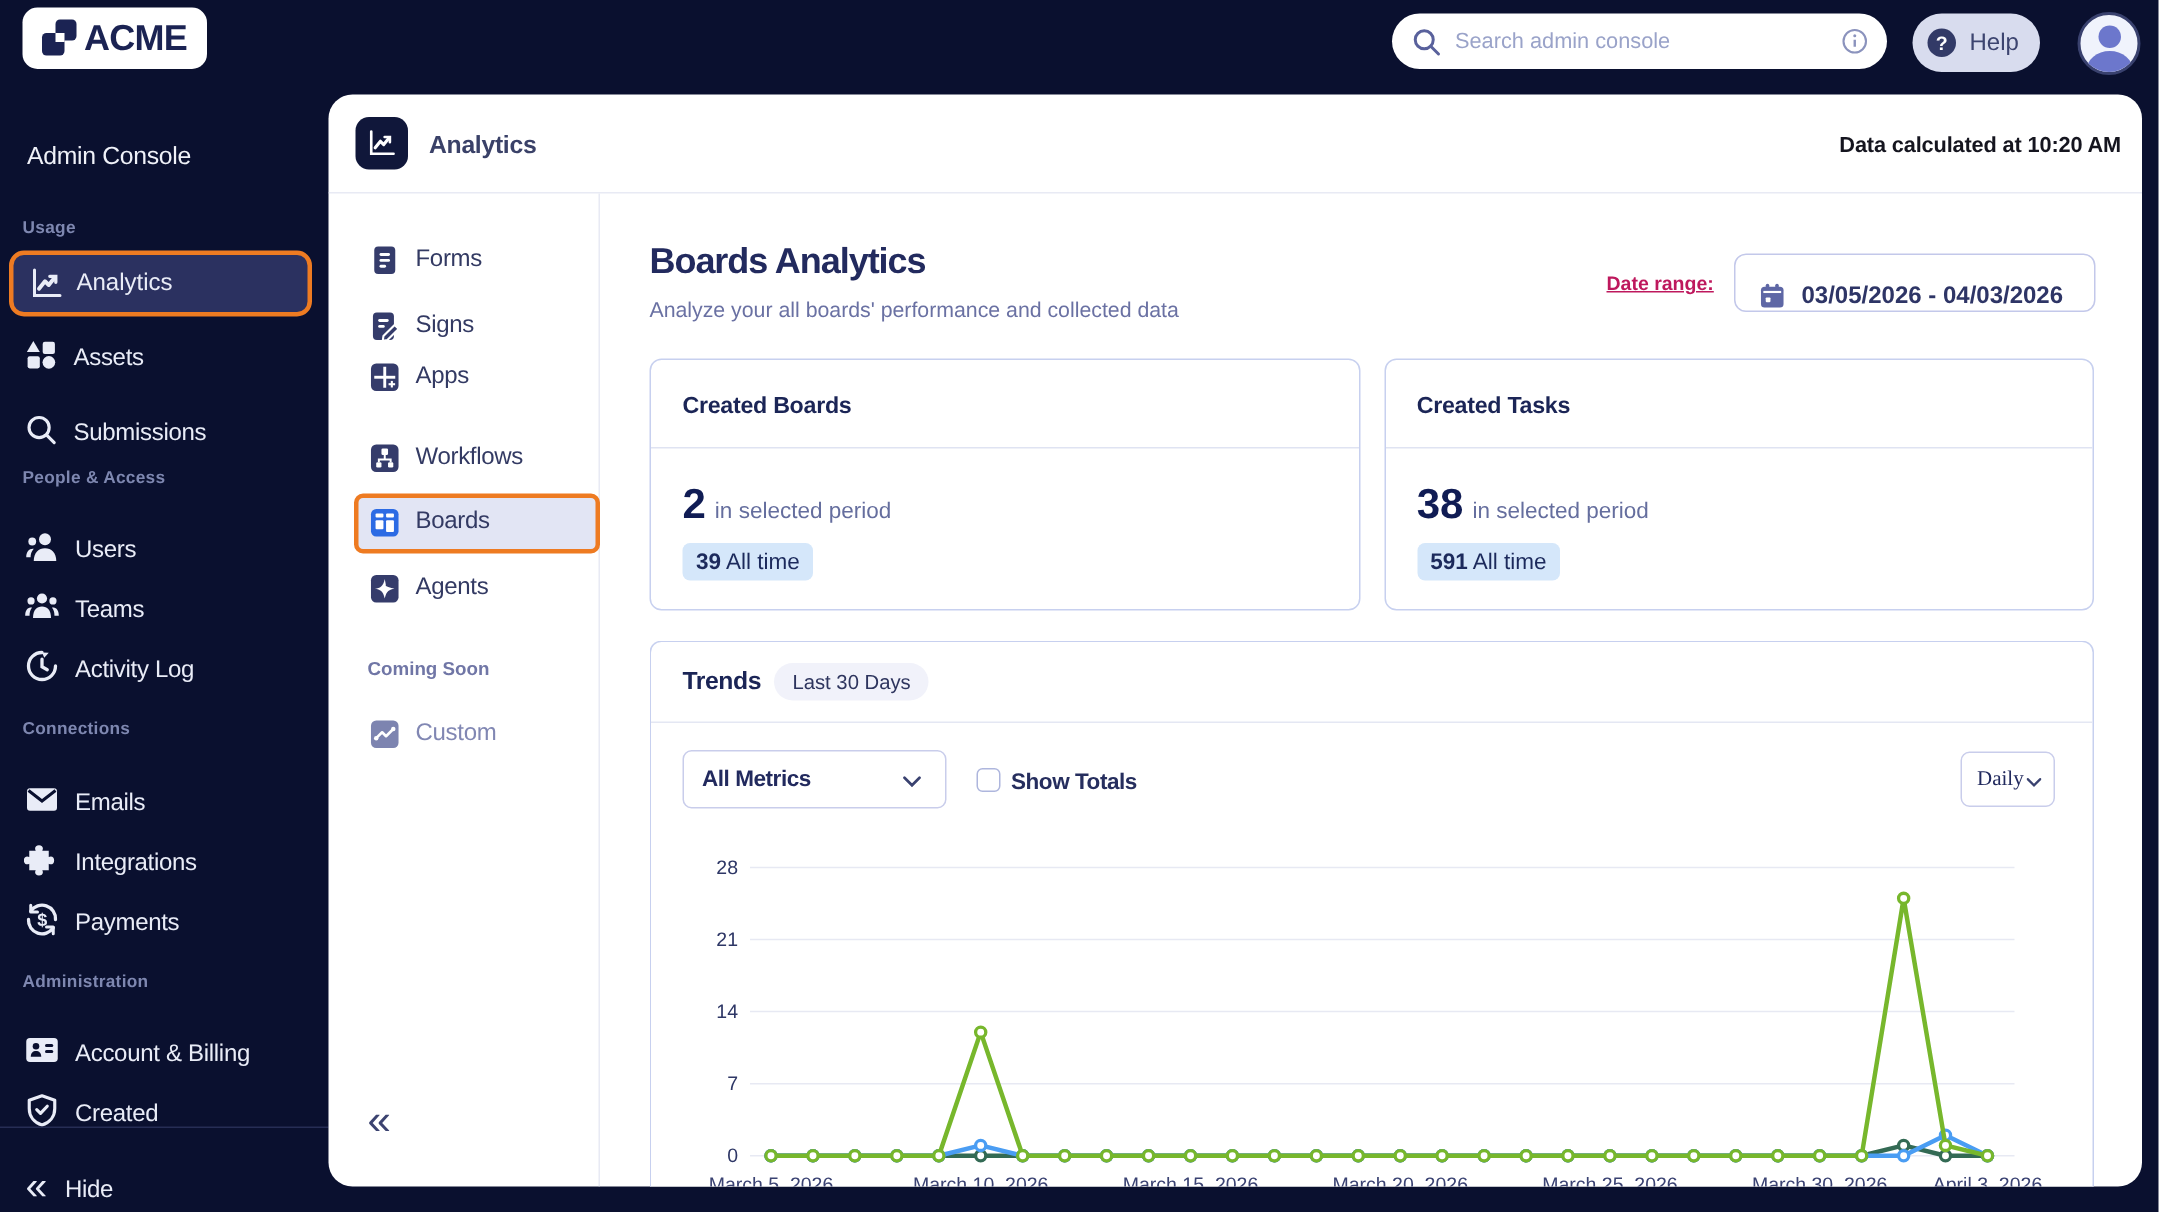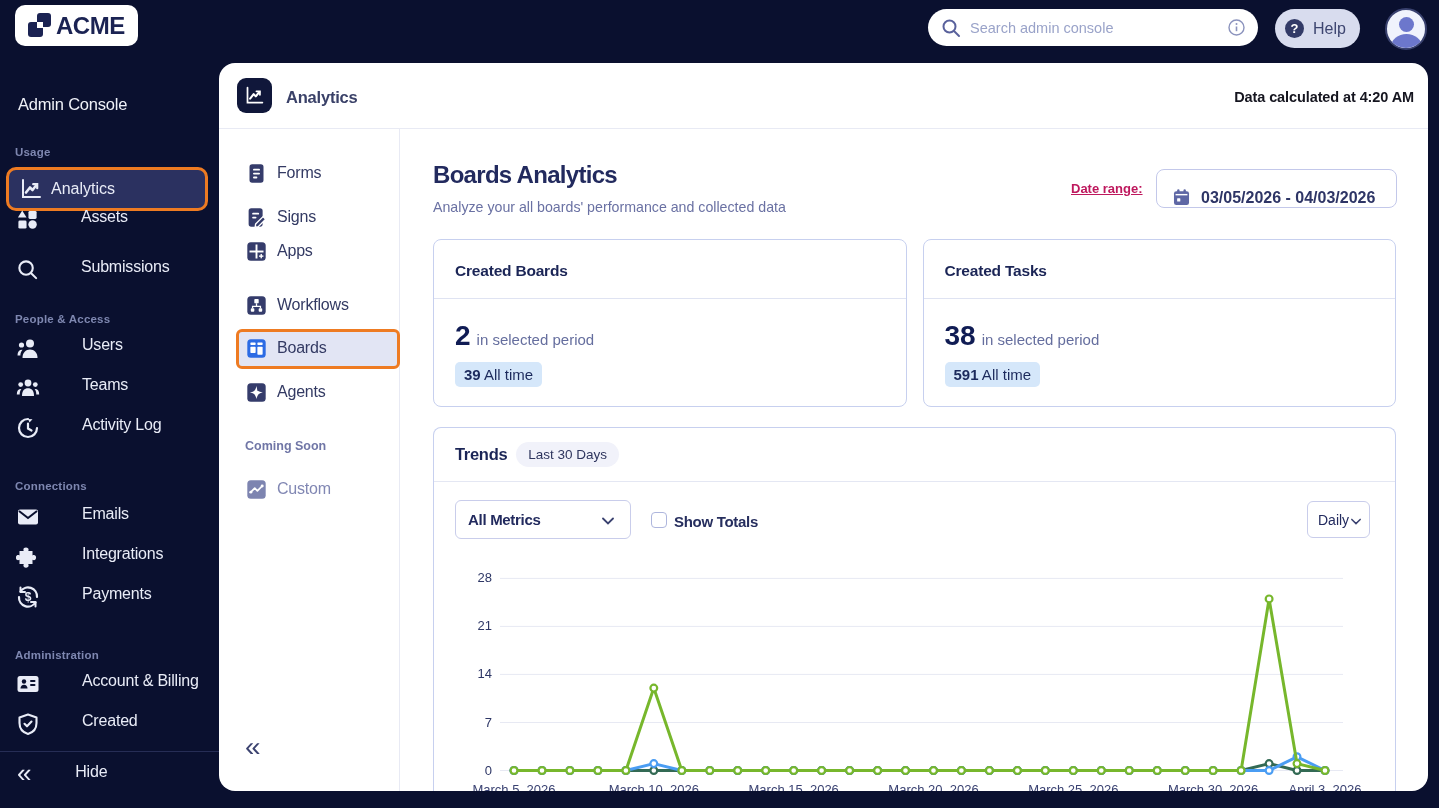--- a/index.html
+++ b/index.html
@@ -15,21 +15,21 @@
 .help { left:1275px; top:9px; width:85px; height:39px; background:#d8dcee; border-radius:20px; display:flex; align-items:center; }
 .help-q { width:19px; height:19px; background:#323a67; border-radius:50%; margin-left:10px; color:#fff; font-size:13px; font-weight:bold; text-align:center; line-height:19px; }
 .help-t { color:#3d4570; font-size:16px; font-weight:normal; margin-left:9px; }
 .avatar { left:1385px; top:8px; width:42px; height:42px; border-radius:50%; background:#f0f3fc; border:2px solid #39416e; overflow:hidden; }
 .av-head { position:absolute; left:12px; top:7px; width:15px; height:15px; border-radius:50%; background:#6c77cc; }
 .av-body { position:absolute; left:4px; top:24px; width:31px; height:26px; border-radius:50%; background:#6c77cc; }
 
 
 .sb-title { left:18px; top:95px; color:#eff1f8; font-size:16.5px; letter-spacing:-0.2px; }
 .sb-label { left:15px; color:#7e87b0; font-size:11.5px; font-weight:bold; letter-spacing:0.2px; }
-.sb-item { left:0; width:219px; height:40px; display:flex; align-items:flex-start; color:#e9ecf7; font-size:16px; letter-spacing:-0.2px;gap:32px; }
+.sb-item { left:0; width:219px; height:40px; display:flex; align-items:flex-end; color:#e9ecf7; font-size:16px; letter-spacing:-0.2px; }
 .sb-item svg { margin-left:16px; }
 .sb-item .t { margin-left:10px; }
 .sb-active { left:6px; top:167px; width:202px; height:44px; border:3px solid #ee7b22; border-radius:10px; background:#2b3160; display:flex; align-items:center; color:#e9ecf7; font-size:16px; }
 .sb-active svg { margin-left:10px; }
 .sb-div { left:0; top:751px; width:219px; height:1px; background:#262d55; }
 
 
 .panel { left:219px; top:63px; width:1209px; height:728px; background:#fff; border-radius:16px; overflow:hidden; }
 .p-head { position:absolute; left:0; top:0; width:100%; height:66px; border-bottom:1px solid #e8eaf4; }
 .p-ico { position:absolute; left:18px; top:15px; width:35px; height:35px; background:#10173a; border-radius:9px; }
@@ -63,21 +63,21 @@
 
 .trends { position:absolute; left:32px; top:297px; width:963px; height:430px; border:1px solid #c7d0ef; border-radius:8px 8px 0 0; border-bottom:none; background:#fff; }
 .tr-head { height:54px; border-bottom:1px solid #e4e7f3; display:flex; align-items:center; }
 .tr-title { margin-left:21px; font-size:16.5px; font-weight:bold; color:#1b2556; letter-spacing:-0.3px; }
 .tr-pill { margin-left:9px; background:#f1f2fa; border-radius:14px; padding:5px 12px; font-size:13.5px; color:#2e355e; }
 .metrics { position:absolute; left:21px; top:72px; width:176px; height:39px; border:1px solid #c9cdeb; border-radius:6px; display:flex; align-items:center; }
 .metrics .t { margin-left:12px; font-size:15px; font-weight:bold; color:#222a5e; letter-spacing:-0.3px; }
 .chk { position:absolute; left:217px; top:84px; width:16px; height:16px; border:1.5px solid #aeb6dd; border-radius:4px; }
 .chk-t { position:absolute; left:240px; top:85px; font-size:15px; font-weight:bold; color:#262e5e; letter-spacing:-0.3px; }
 .daily { position:absolute; left:873px; top:73px; width:63px; height:37px; border:1px solid #c9cdeb; border-radius:6px; display:flex; align-items:center; }
-.daily .t { margin-left:10px; font-size:14px; color:#222a5e; }
+.daily .t { margin-left:10px; font-size:14px; color:#222a5e;font-family:Liberation Serif, serif; }
 </style>
 </head>
 <body>
 
 <div class="abs logo">
   <svg width="27" height="27" viewBox="0 0 27 27">
     <rect x="11" y="1" width="14" height="14" rx="3" fill="#1b2353"></rect>
     <rect x="2" y="10" width="15" height="15" rx="3" fill="#1b2353"></rect>
     <rect x="11" y="10" width="6" height="6" fill="#fff"></rect>
   </svg>
@@ -229,21 +229,21 @@
 <div class="abs panel">
   <div class="p-head">
     <div class="p-ico">
       <svg width="21" height="21" viewBox="0 0 24 24" style="margin:7px">
         <path d="M4 3 V20 H21" fill="none" stroke="#fff" stroke-width="2" stroke-linecap="round"></path>
         <path d="M7 15.5 L11 10.5 L13.5 13 L17.5 8" fill="none" stroke="#fff" stroke-width="2.4" stroke-linecap="round" stroke-linejoin="round"></path>
         <path d="M14.2 7.2 H18.2 V11.2" fill="none" stroke="#fff" stroke-width="2" stroke-linecap="round"></path>
       </svg>
     </div>
     <div class="p-title">Analytics</div>
-    <div class="p-right">Data calculated at 4:20 AM</div>
+    <div class="p-right">Data calculated at 10:20 AM</div>
   </div>
 
   <div class="nav">
     <div class="nav-active"></div>
     <div class="nav-item" style="top:22px">
       <svg width="21" height="21" viewBox="0 0 24 24">
         <rect x="4" y="1.5" width="16" height="21" rx="3" fill="#353c6b"></rect>
         <rect x="8" y="6.5" width="8" height="2.2" rx="1.1" fill="#fff"></rect>
         <rect x="8" y="11" width="8" height="2.2" rx="1.1" fill="#fff"></rect>
         <rect x="8" y="15.5" width="5" height="2.2" rx="1.1" fill="#fff"></rect>

